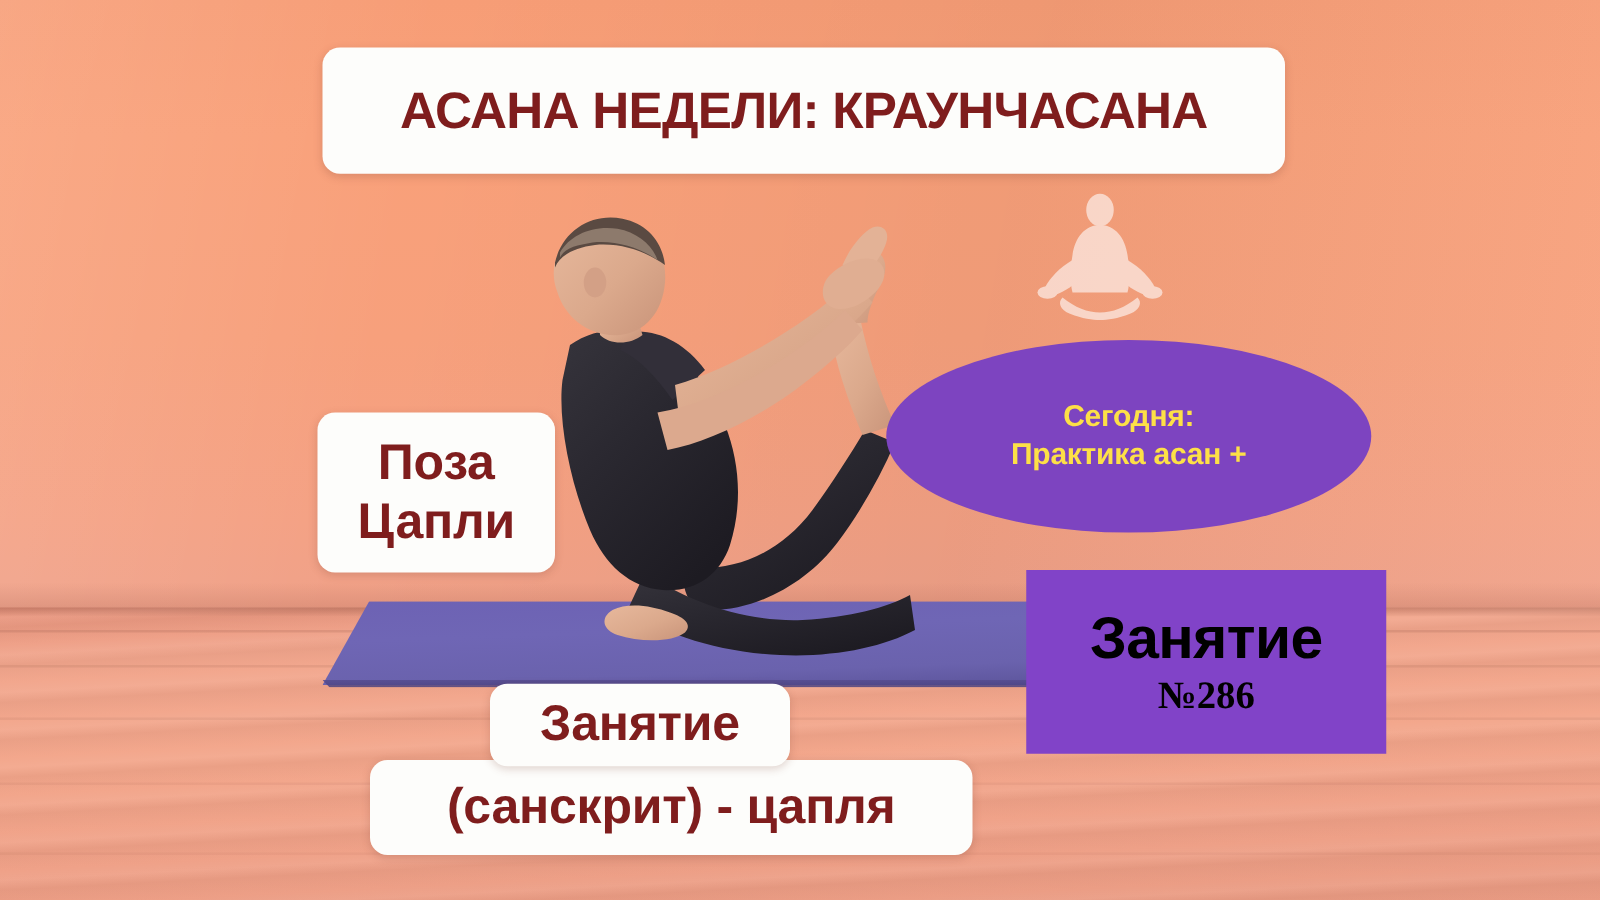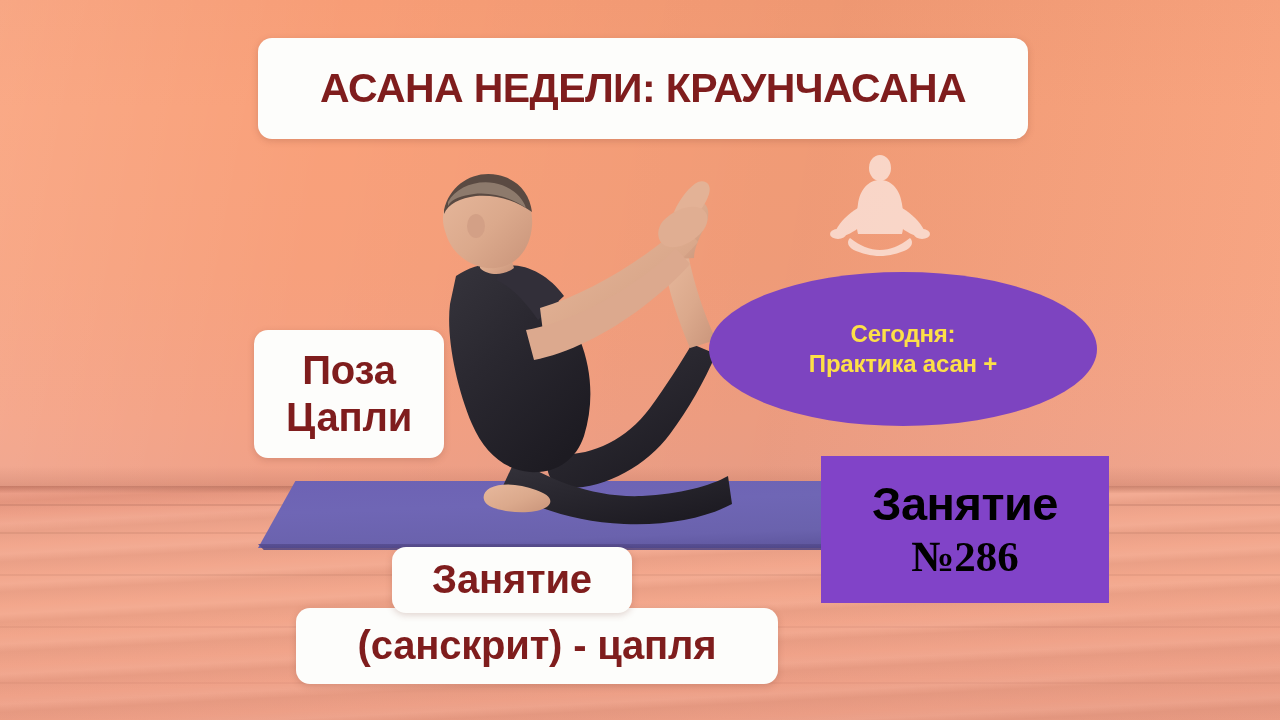--- a/index.html
+++ b/index.html
@@ -161,21 +161,21 @@
     text-align: center;
   }
   #lesson-title {
     font-size: 47px;
     font-weight: 700;
     line-height: 1.0;
     letter-spacing: -0.5px;
   }
   #lesson-number {
     font-family: "Liberation Serif", serif;
-    font-size: 43px;
+    font-size: 31px;
     font-weight: 700;
     line-height: 1.05;
     margin-top: 7px;
     letter-spacing: 0px;
   }
   .nl { display:block; }
 </style>
 </head>
 <body>
 

